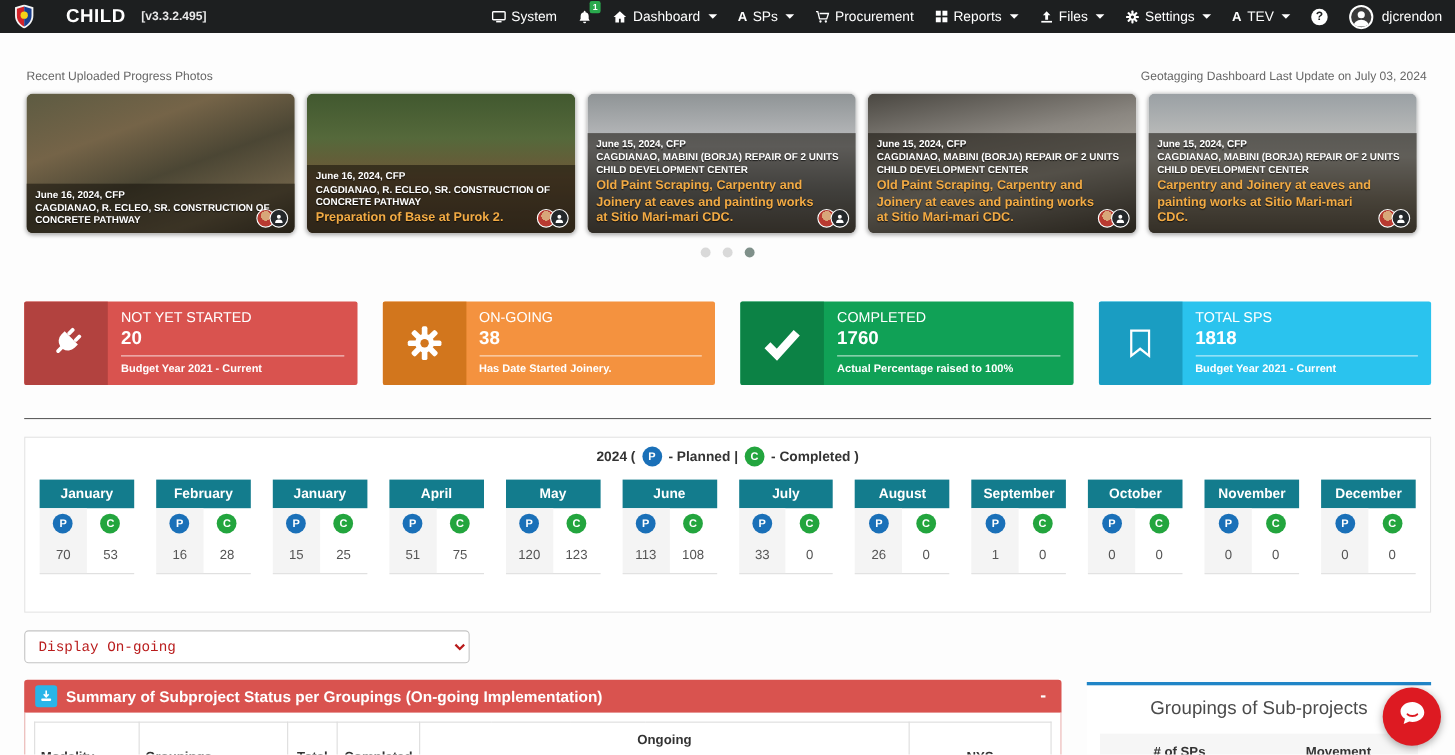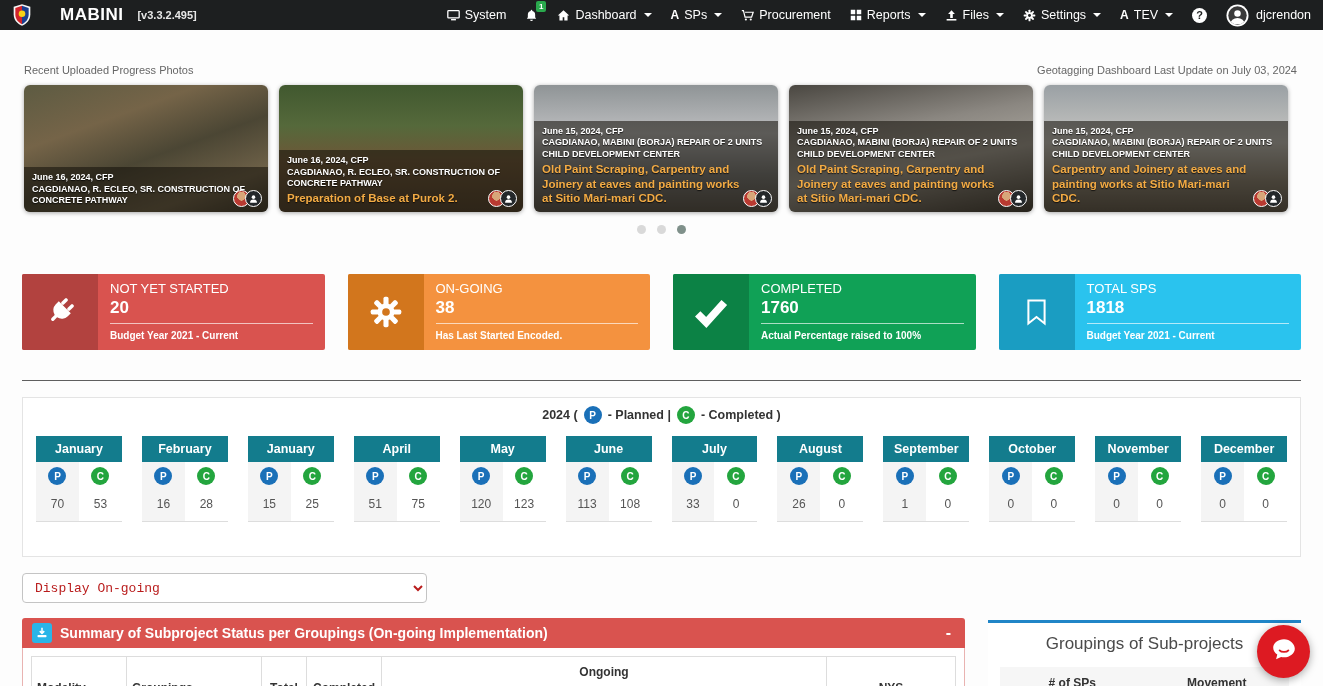--- a/index.html
+++ b/index.html
@@ -106,21 +106,21 @@
 <div class="navbar">
   <span class="logo">
     <svg viewBox="0 0 24 26" width="20" height="22">
       <path d="M12 0l10 3v9c0 7-4.5 11.5-10 14C6.5 23.5 2 19 2 12V3z" fill="#f5f5f5"></path>
       <path d="M12 2v22C7.5 21.8 4 17.8 4 12V4.5z" fill="#d2232a"></path>
       <path d="M12 2v22c4.5-2.2 8-6.2 8-12V4.5z" fill="#1b3f8f"></path>
       <circle cx="12" cy="11.5" r="4" fill="#f7d117"></circle>
     </svg>
   </span>
   <div class="brand-wrap">
-    <span class="brand">MABINI</span>
+    <span class="brand">CHILD</span>
     <span class="brand-version">[v3.3.2.495]</span>
   </div>
   <div class="nav-menu">
     <div class="nav-item">
       <span class="nicon">
         <svg viewBox="0 0 16 16" width="13" height="13">
             <rect x="1" y="2" width="14" height="9" rx="1" fill="none" stroke="#fff" stroke-width="1.6"></rect>
             <rect x="5" y="12.3" width="6" height="1.7" fill="#fff"></rect>
           </svg>
       </span>
@@ -358,21 +358,21 @@
             <rect x="28" y="17" width="10" height="6" rx="2" transform="rotate(45 20 20)"></rect>
           <circle cx="20" cy="20" r="10"></circle>
         </g>
         <circle cx="20" cy="20" r="4.5" fill="#d2761d"></circle>
       </svg>
     </div>
     <div class="stat-body">
       <div class="stat-title">ON-GOING</div>
       <div class="stat-value">38</div>
       <hr class="stat-divider">
-      <div class="stat-footer">Has Last Started Encoded.</div>
+      <div class="stat-footer">Has Date Started Joinery.</div>
     </div>
   </div>
   <div class="stat-card card-comp">
     <div class="stat-icon">
       <svg viewBox="0 0 40 40" width="38" height="38">
           <path d="M6 22l9 9L34 10" stroke="#fff" stroke-width="8" fill="none"></path>
         </svg>
     </div>
     <div class="stat-body">
       <div class="stat-title">COMPLETED</div>

